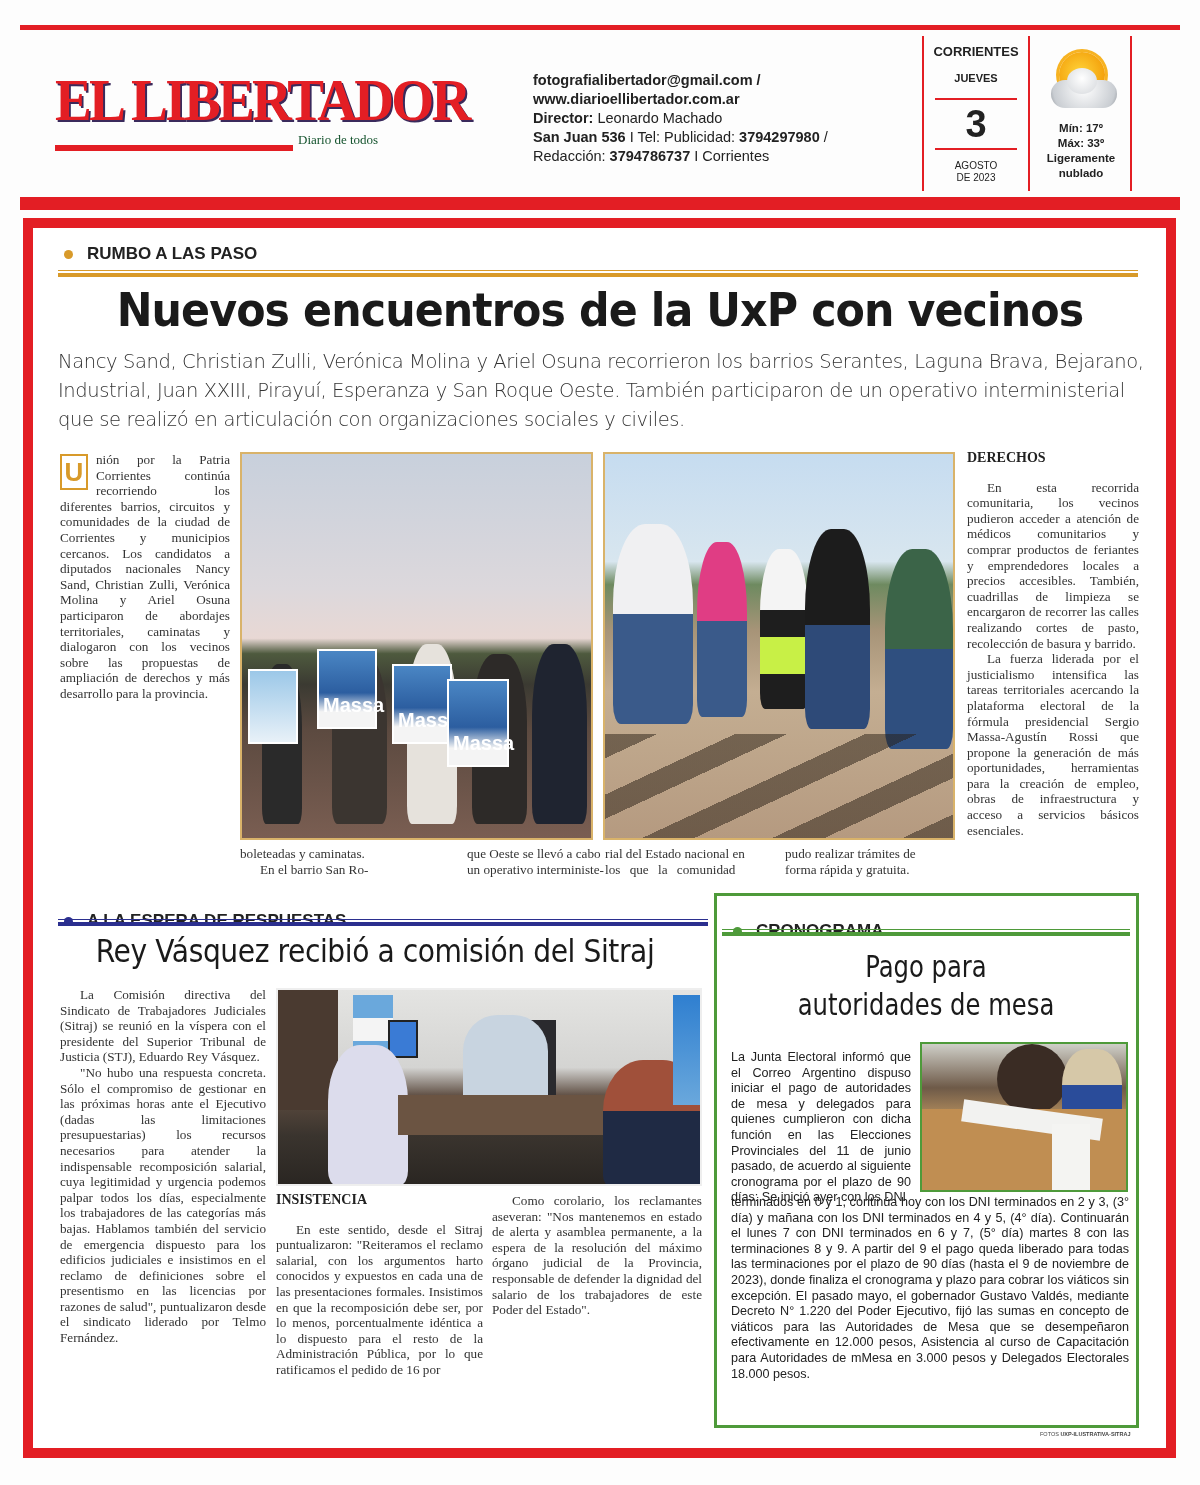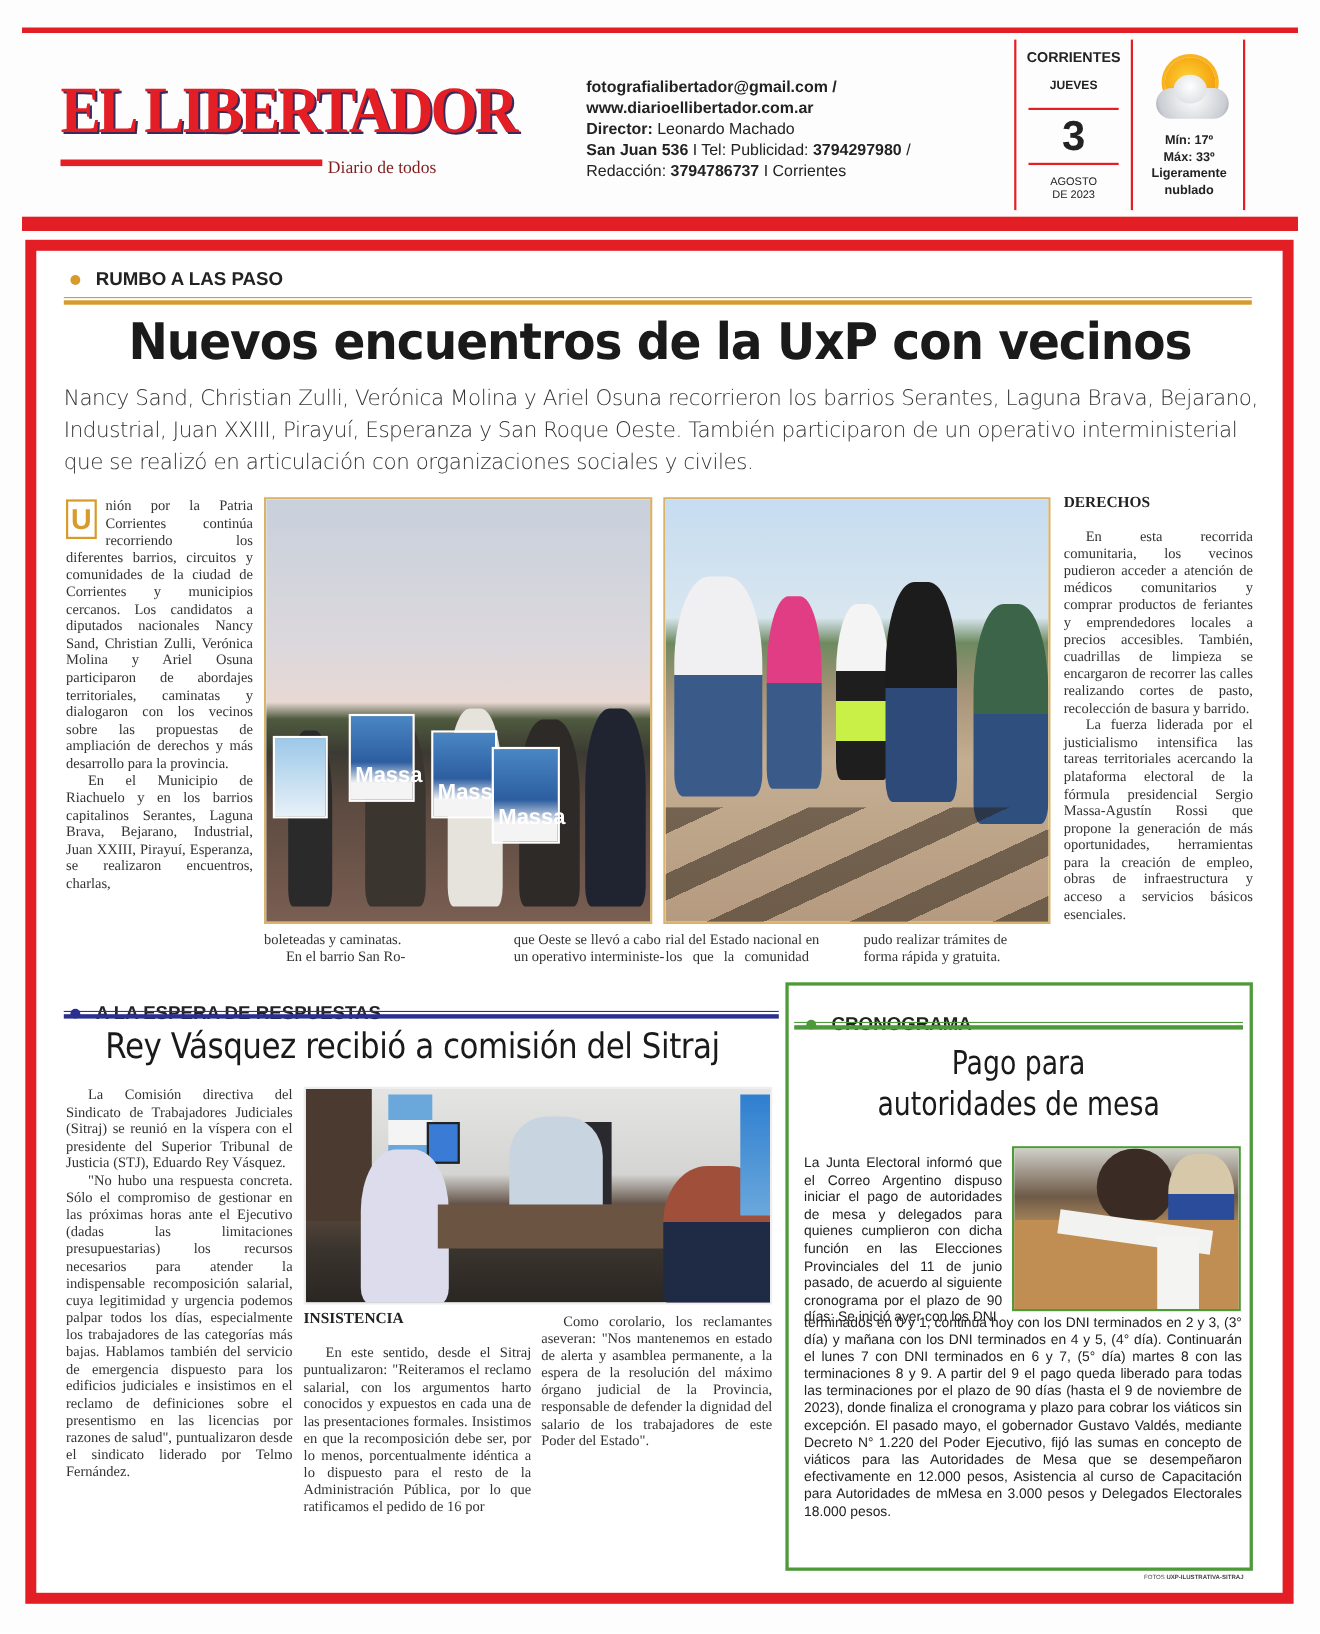--- a/index.html
+++ b/index.html
@@ -5,21 +5,21 @@
   * { box-sizing: border-box; margin: 0; padding: 0; }
   body { width: 1200px; height: 1485px; background: #fdfdfd; position: relative; font-family: "Liberation Serif", serif; color: #222; overflow: hidden; }
   .abs { position: absolute; }
 
   
   .top-rule { left: 20px; top: 25px; width: 1160px; height: 5px; background: #e31e24; }
   .bottom-rule { left: 20px; top: 197px; width: 1160px; height: 13px; background: #e31e24; }
   .logo { left: 55px; top: 70px; width: 350px; }
   .logo-title { font-family: "Liberation Serif", serif; font-weight: bold; font-size: 60px; color: #e31e24; letter-spacing: -3px; line-height: 60px; transform: scaleX(0.92); transform-origin: left; text-shadow: 2px 2px 0 #3a2a5c; white-space: nowrap; }
   .logo-bar { left: 55px; top: 145px; width: 238px; height: 6px; background: #e31e24; }
-  .logo-sub { left: 298px; top: 144px; font-size: 16px; color: #7f1d1d; white-space: nowrap; }
+  .logo-sub { left: 298px; top: 132px; font-size: 13px; color: #14532d; white-space: nowrap; }
   .contact { left: 533px; top: 71px; font-family: "Liberation Sans", sans-serif; font-size: 14.5px; line-height: 19px; color: #222; white-space: nowrap; }
   .contact b { font-weight: bold; }
   .date-box { left: 922px; top: 36px; width: 108px; height: 155px; border-left: 2px solid #e31e24; border-right: 2px solid #e31e24; text-align: center; font-family: "Liberation Sans", sans-serif; }
   .date-city { font-weight: bold; font-size: 13px; margin-top: 8px; }
   .date-day { font-weight: bold; font-size: 11px; margin-top: 13px; }
   .date-line { width: 82px; height: 2px; background: #e31e24; margin: 14px auto 0; }
   .date-num { font-size: 38px; font-weight: bold; line-height: 40px; margin-top: 4px; }
   .date-line2 { width: 82px; height: 2px; background: #e31e24; margin: 4px auto 0; }
   .date-month { font-size: 10px; margin-top: 10px; line-height: 12px; }
   .weather { left: 1032px; top: 36px; width: 100px; height: 155px; border-right: 2px solid #e31e24; text-align: center; font-family: "Liberation Sans", sans-serif; }
@@ -122,21 +122,20 @@
   <span class="dot" style="background:#d89a2a;"></span><span>RUMBO A LAS PASO</span>
 </div>
 <div class="abs rule-thin" style="left:58px; top:270px; width:1080px; background:#d89a2a;"></div>
 <div class="abs rule-thick" style="left:58px; top:273px; width:1080px; background:#d89a2a;"></div>
 
 <div class="abs headline1">Nuevos encuentros de la UxP con vecinos</div>
 <div class="abs deck">Nancy Sand, Christian Zulli, Verónica Molina y Ariel Osuna recorrieron los barrios Serantes, Laguna Brava, Bejarano, Industrial, Juan XXIII, Pirayuí, Esperanza y San Roque Oeste. También participaron de un operativo interministerial que se realizó en articulación con organizaciones sociales y civiles.</div>
 
 <div class="abs col-text" style="left:60px; top:452px; width:170px;">
   <p class="noindent"><span class="dropcap">U</span><span>nión por la Patria Corrientes continúa recorriendo los diferentes barrios, circuitos y comunidades de la ciudad de Corrientes y municipios cercanos. Los candidatos a diputados nacionales Nancy Sand, Christian Zulli, Verónica Molina y Ariel Osuna participaron de abordajes territoriales, caminatas y dialogaron con los vecinos sobre las propuestas de ampliación de derechos y más desarrollo para la provincia.</span></p>
-  <p>En el Municipio de Riachuelo y en los barrios capitalinos Serantes, Laguna Brava, Bejarano, Industrial, Juan XXIII, Pirayuí, Esperanza, se realizaron encuentros, charlas,</p>
 </div>
 
 <div class="abs photo" style="left:240px; top:452px; width:353px; height:388px;text-decoration:underline;">
   <div class="photo-inner p1">
     <div class="person" style="left:20px; top:210px; width:40px; height:160px; background:#2a2a2a;"></div>
     <div class="person" style="left:90px; top:200px; width:55px; height:170px; background:#3b3530;"></div>
     <div class="person" style="left:165px; top:190px; width:50px; height:180px; background:#e6e2dc;"></div>
     <div class="person" style="left:230px; top:200px; width:55px; height:170px; background:#2d2a28;"></div>
     <div class="person" style="left:290px; top:190px; width:55px; height:180px; background:#1f2430;"></div>
     <div class="poster" style="left:6px; top:215px; width:50px; height:75px; background:linear-gradient(180deg,#9cc8e8,#e8f1f8);"></div>

